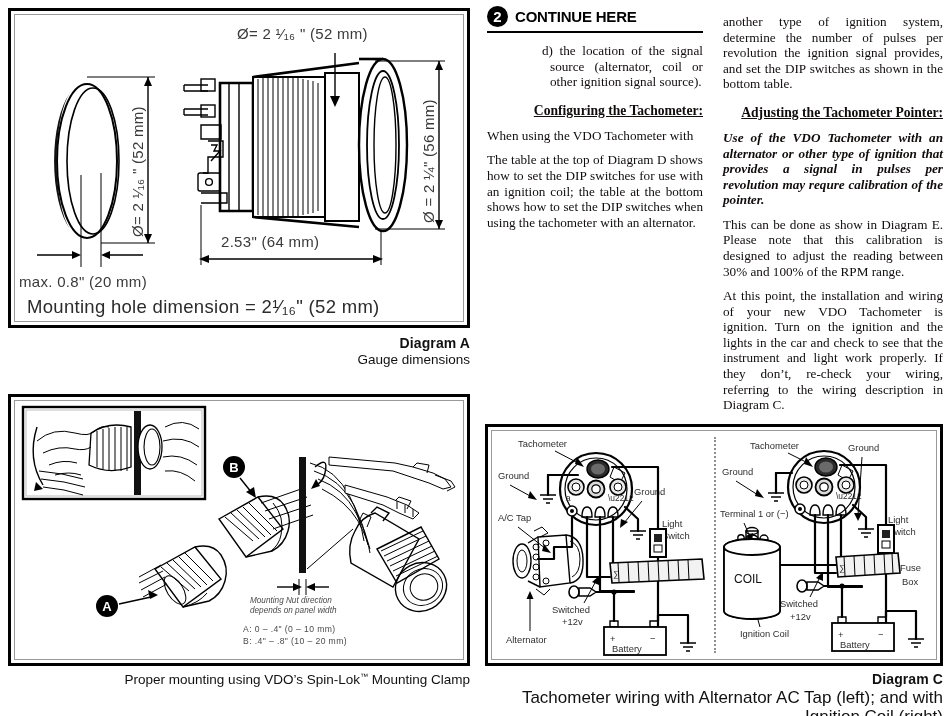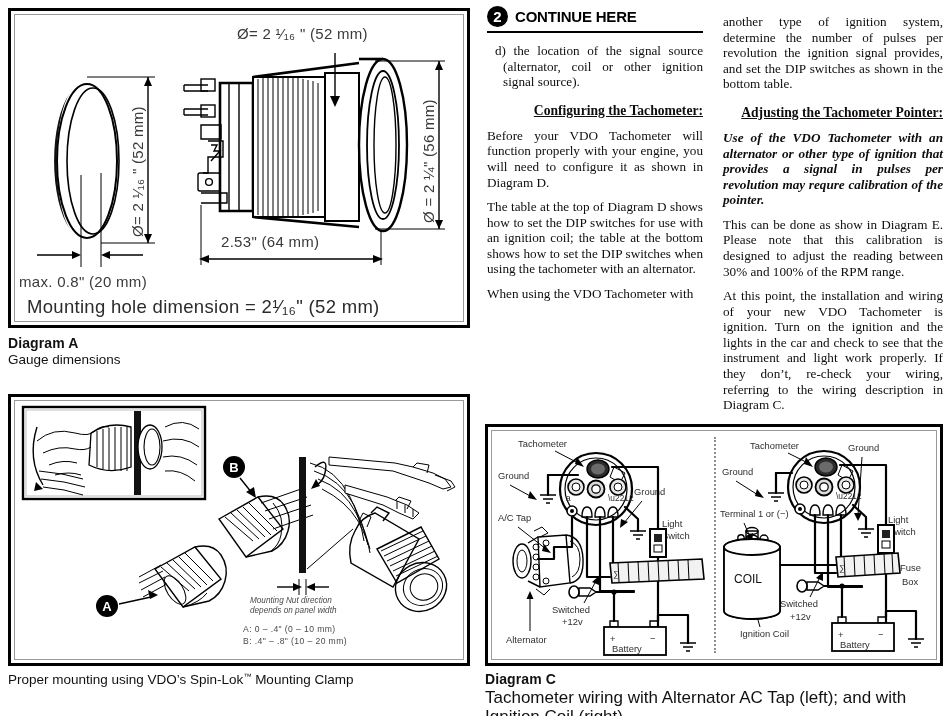--- a/index.html
+++ b/index.html
@@ -20,21 +20,21 @@
     padding: 3px;
   }
   .panel > .inner {
     width: 100%; height: 100%;
     border: 1px solid #9a9a9a;
     position: relative;
     overflow: hidden;
   }
 
   
-  .caption { position: absolute; text-align: left; line-height: 1.12; }
+  .caption { position: absolute; text-align: right; line-height: 1.12; }
   .caption .cap-title {
     font-weight: bold; font-size: 14px; color: #111;
     letter-spacing: .1px;
   }
   .caption .cap-sub { font-size: 13.5px; color: #111; }
   .caption .cap-sub sup { font-size: 8px; vertical-align: super; }
 
   
   #diagA { left: 8px; top: 8px; width: 462px; height: 320px; }
   .diagA-svg { position: absolute; left: 0; top: 0; }
@@ -64,21 +64,21 @@
   .head-rule { border-bottom: 2.5px solid #000; margin: 2px 0 10px 0; }
 
   .body-col {
     font-family: "Liberation Serif", serif;
     font-size: 13.2px;
     line-height: 1.18;
     color: #100c0c;
     text-align: justify;
   }
   .body-col p { margin: 0 0 9px 0; }
-  .body-col p.indent { padding-left: 16px; text-indent: -8px; }
+  .body-col p.indent { padding-left: 16px; text-indent: -8px; margin-left: 47px; }
   .body-col p.sub-head {
     font-weight: bold;
     text-decoration: underline;
     text-align: right;
     margin: 13px 0 9px 0;
     font-size: 13.6px;
   }
   .body-col p.ital-bold { font-weight: bold; font-style: italic; }
 
   
@@ -384,23 +384,22 @@
   <div id="col-mid">
     <div class="continue-head">
       <div class="num-badge">2</div>
       <div class="continue-title">CONTINUE HERE</div>
     </div>
     <div class="head-rule"></div>
 
     <div class="body-col">
       <p class="indent">d) the location of the signal source (alternator, coil or other ignition signal source).</p>
       <p class="sub-head">Configuring the Tachometer:</p>
-      <p>Before your VDO Tachometer will function properly with your engine, you will need to configure it as shown in Diagram D.</p>
+      <p>When using the VDO Tachometer with</p>
       <p>The table at the top of Diagram D shows how to set the DIP switches for use with an ignition coil; the table at the bottom shows how to set the DIP switches when using the tachometer with an alternator.</p>
-      <p>When using the VDO Tachometer with</p>
     </div>
   </div>
 
   <div id="col-right">
     <div class="body-col">
       <p>another type of ignition system, determine the number of pulses per revolution the ignition signal provides, and set the DIP switches as shown in the bottom table.</p>
       <p class="sub-head">Adjusting the Tachometer Pointer:</p>
       <p class="ital-bold">Use of the VDO Tachometer with an alternator or other type of ignition that provides a signal in pulses per revolution may requre calibration of the pointer.</p>
       <p>This can be done as show in Diagram E. Please note that this calibration is designed to adjust the reading between 30% and 100% of the RPM range.</p>
       <p>At this point, the installation and wiring of your new VDO Tachometer is ignition. Turn on the ignition and the lights in the car and check to see that the instrument and light work properly.  If they don’t, re-check your wiring, referring to the wiring description in Diagram C.</p>

